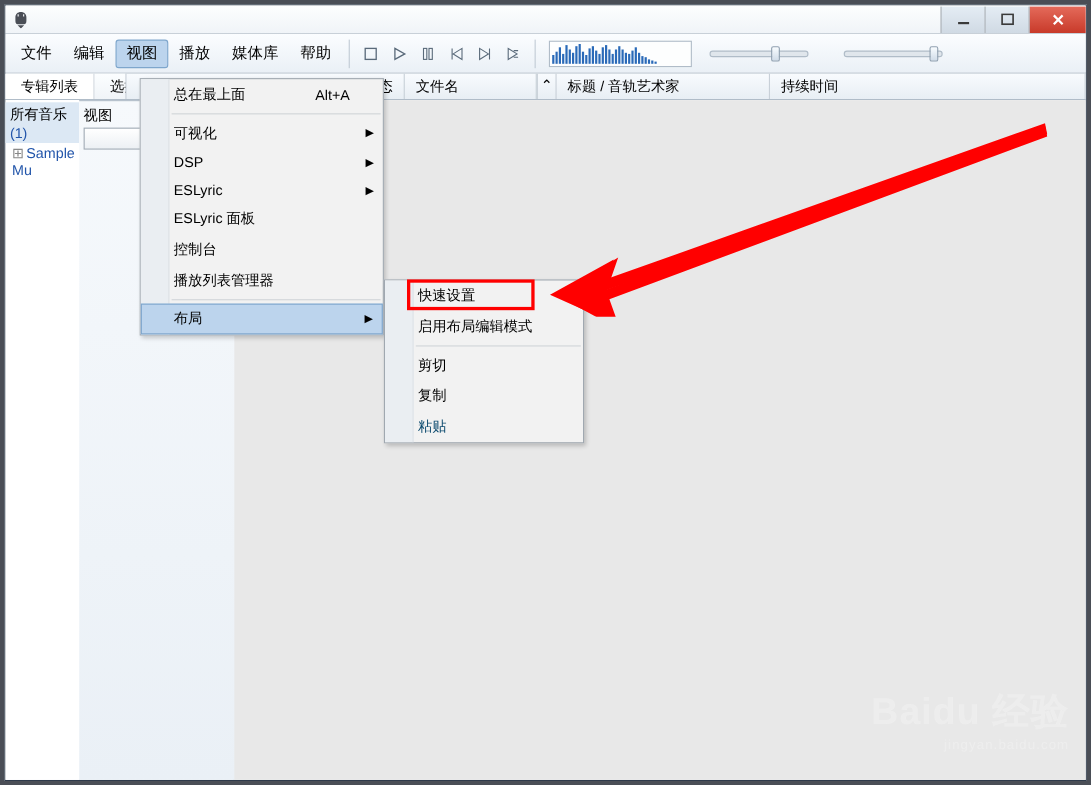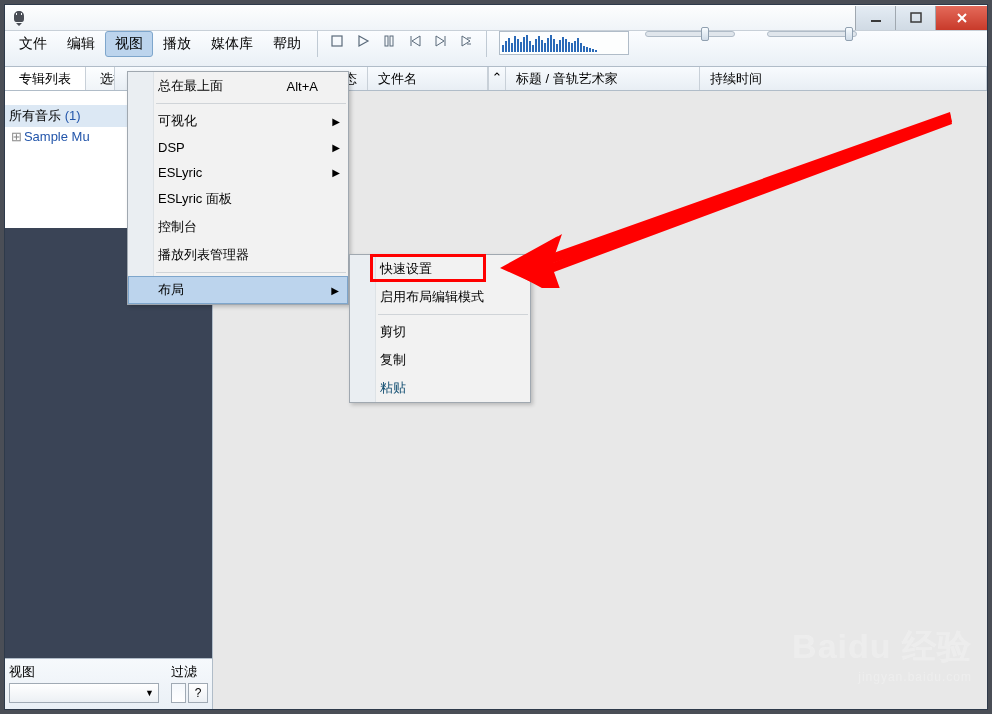--- a/index.html
+++ b/index.html
@@ -8,40 +8,40 @@
 .window { position: absolute; left: 4px; top: 4px; width: 984px; height: 706px; background: #fff; border: 1px solid #2e3a4a; display: flex; flex-direction: column; }
 
 .titlebar { height: 26px; background: linear-gradient(#fdfefe, #f0f4f8); display: flex; align-items: center; padding-left: 6px; border-bottom: 1px solid #c8d0d8; }
 .titlebar .app-icon { width: 16px; height: 16px; margin-right: 6px; }
 .titlebar .spacer { flex: 1; }
 .winbtns { display: flex; }
 .winbtn { width: 40px; height: 24px; display: flex; align-items: center; justify-content: center; border-left: 1px solid #a0a8b0; background: linear-gradient(#e4ecf4,#d0dae4); }
 .winbtn.close { width: 52px; background: linear-gradient(#e46a5a,#c83a2a); }
 .winbtn svg { display: block; }
 
-.toolbar { height: 36px; background: linear-gradient(#fbfdff,#eaf0f6); border-bottom: 1px solid #b0bcc8; display: flex; align-items: flex-start; padding: 0 4px; }
+.toolbar { height: 36px; background: linear-gradient(#fbfdff,#eaf0f6); border-bottom: 1px solid #b0bcc8; display: flex; align-items: center; padding: 0 4px; }
 .menu-item { padding: 4px 10px; cursor: default; font-size: 14px; }
 .menu-item.active { background: #bcd4ed; border: 1px solid #7ea6cc; border-radius: 3px; padding: 3px 9px; }
 .sep { width: 1px; height: 26px; background: #c0cad4; margin: 0 6px; }
 .pbtn { width: 20px; height: 20px; margin: 0 3px; display: flex; align-items: center; justify-content: center; }
 .visualizer { width: 130px; height: 24px; border: 1px solid #b0bcc8; background: #fdfefe; margin-left: 6px; display: flex; align-items: flex-end; padding: 2px; gap: 1px; }
 .visualizer span { width: 2px; background: #2a6ab8; }
 .vol-slider { width: 90px; height: 6px; background: #e0e6ec; border: 1px solid #b0bcc8; border-radius: 3px; position: relative; margin-left: 16px; margin-right: 16px; }
 .vol-slider .thumb { position: absolute; top: -5px; width: 8px; height: 14px; background: linear-gradient(#f8fcff,#d0dce8); border: 1px solid #90a0b0; border-radius: 2px; }
 
 .tabs-row { height: 24px; background: linear-gradient(#f8fbfe,#e8eef4); display: flex; align-items: stretch; border-bottom: 1px solid #b0bcc8; font-size: 13px; }
 .tab { padding: 3px 14px; border-right: 1px solid #c8d0d8; background: linear-gradient(#fcfeff,#f0f4f8); }
 .tab.active { background: #fff; }
 .tab.cut { width: 28px; overflow: hidden; white-space: nowrap; }
 .col-header { padding: 3px 10px; border-right: 1px solid #c8d0d8; }
 .col-header.status { width: 28px; padding: 3px 4px; }
 .col-header.indicator { width: 18px; padding: 3px 2px; border-left: 1px solid #c8d0d8; text-align: center; }
 
 .body-area { flex: 1; display: flex; }
-.sidebar { width: 208px; display: flex; flex-direction: column; border-right: 1px solid #b0bcc8; margin-top: 12px; }
+.sidebar { width: 208px; display: flex; border-right: 1px solid #b0bcc8; }
 .tree { flex: 1; background: #fff; padding-top: 2px; font-size: 13px; }
 .tree-item { padding: 2px 4px; }
 .tree-item.sel { background: #dce8f4; }
 .tree-item .count { color: #2255aa; }
 .tree-item.child { padding-left: 6px; color: #2255aa; }
 .tree-item .expand { color: #888; margin-right: 2px; }
 .sidebar-mid { flex: 0 0 auto; background: #3a4456; height: 430px; }
 .sidebar-bottom { background: linear-gradient(#f6f9fc,#eaf0f6); padding: 2px 4px 6px; border-top: 1px solid #b0bcc8; }
 .sb-label { font-size: 13px; padding: 2px 0; }
 .sb-combo { width: 150px; height: 20px; border: 1px solid #a0aab4; background: linear-gradient(#fff,#ecf0f4); display: flex; align-items: center; }

